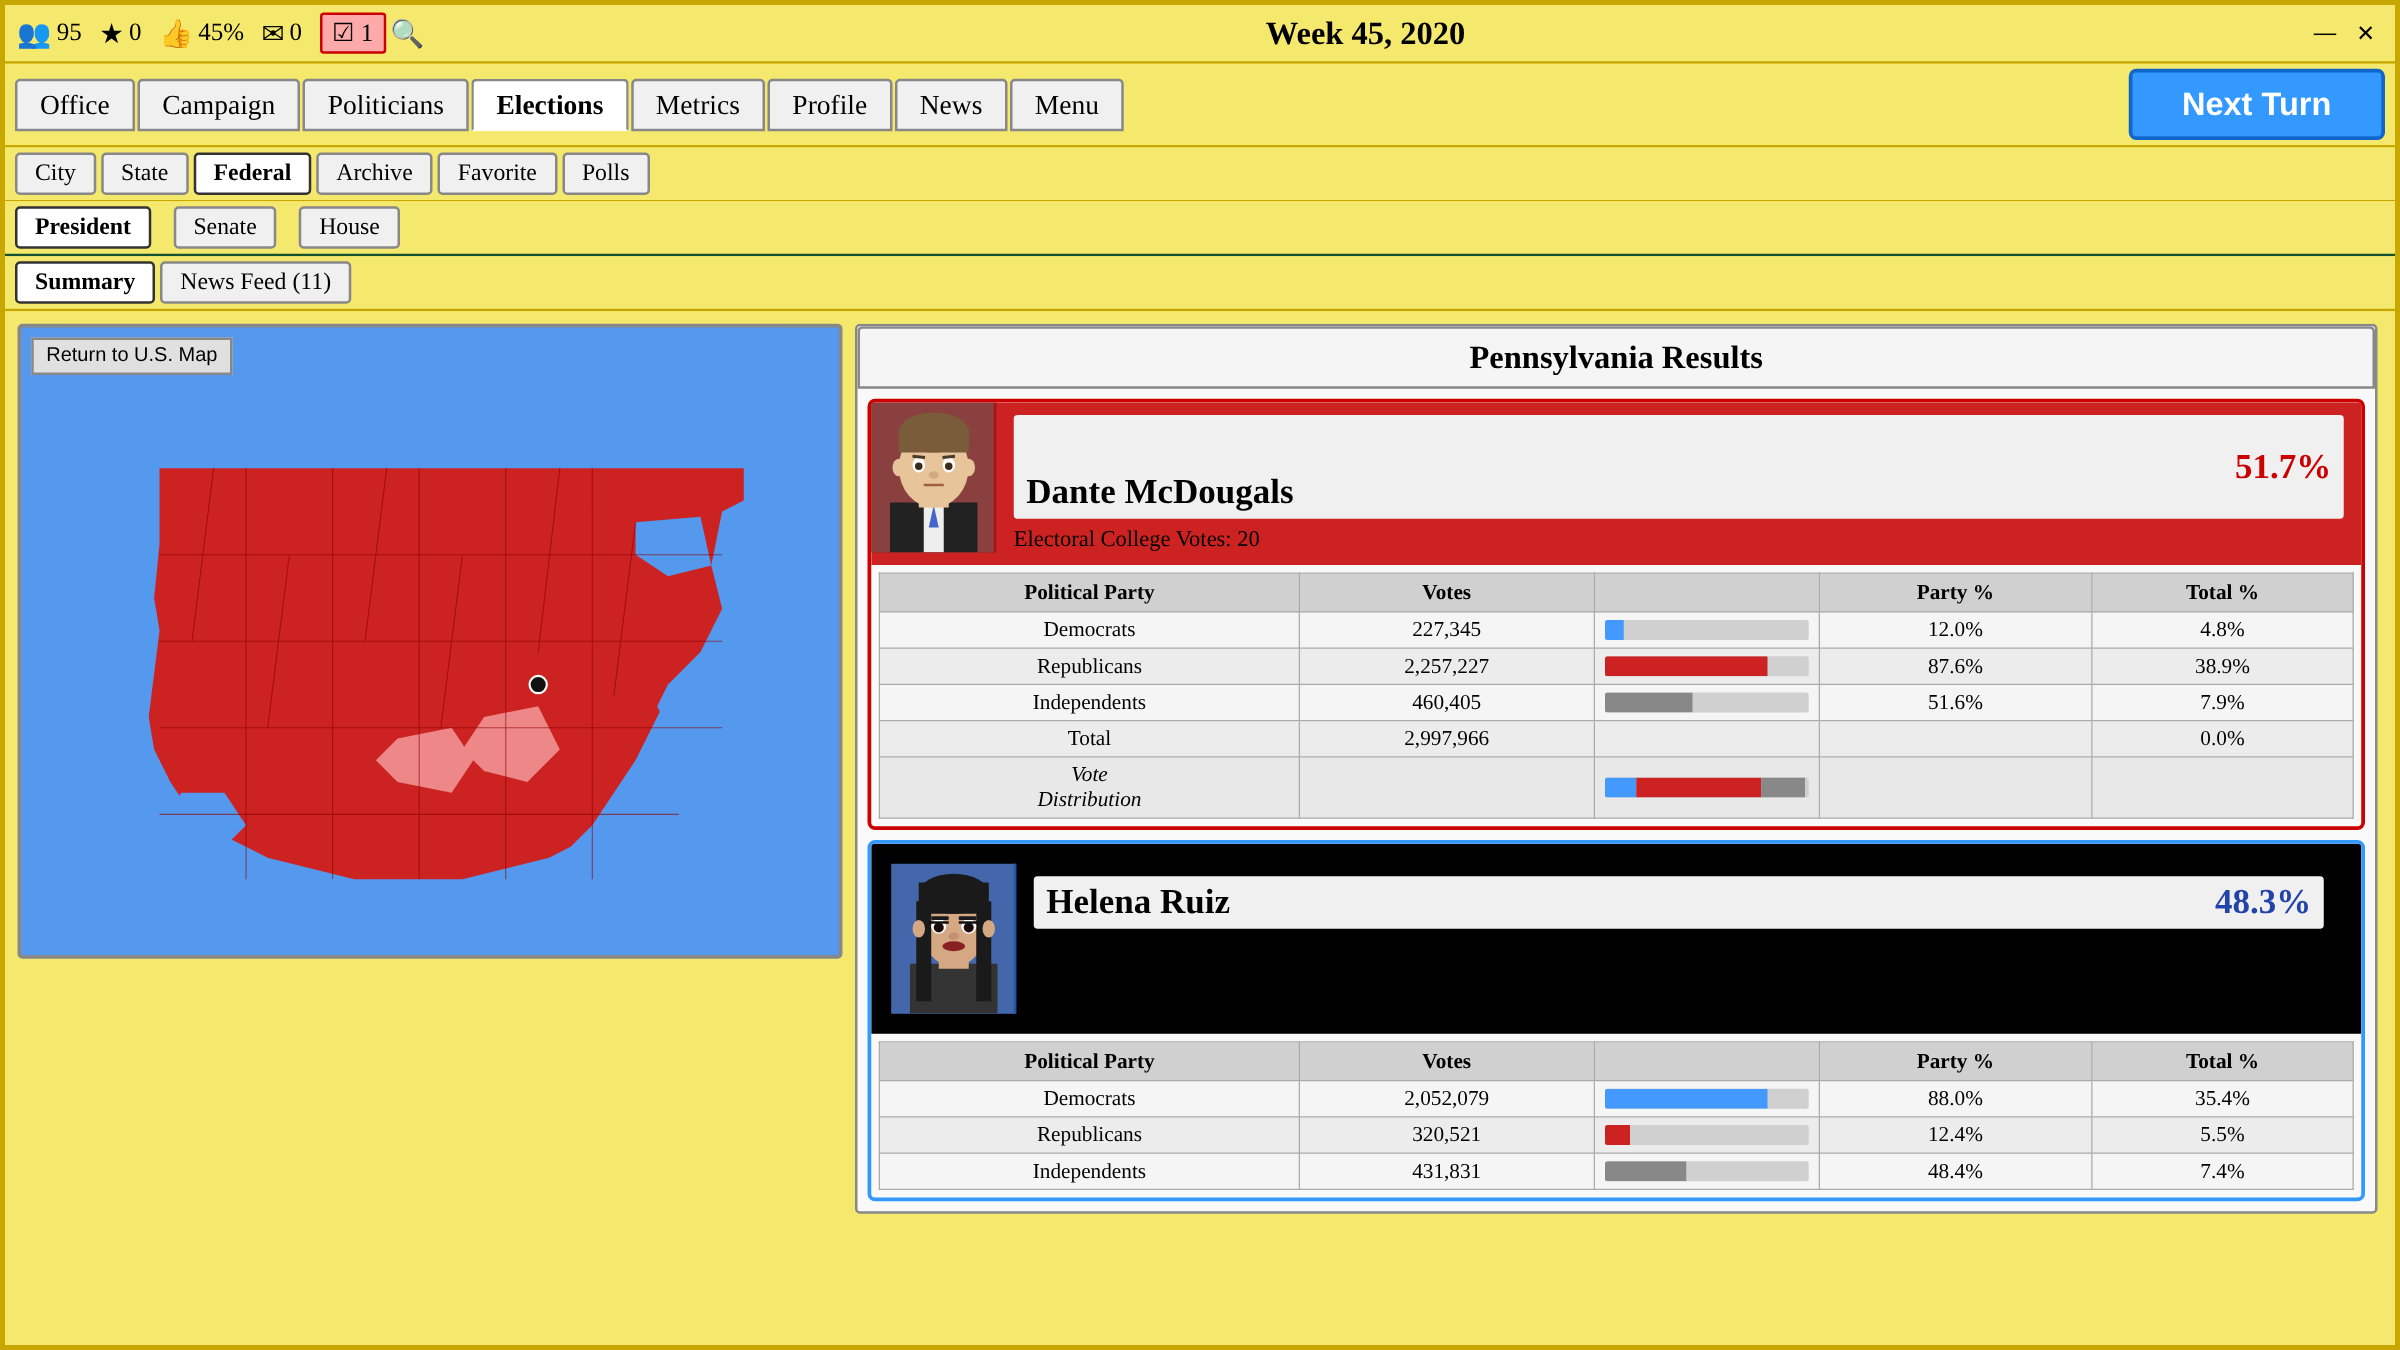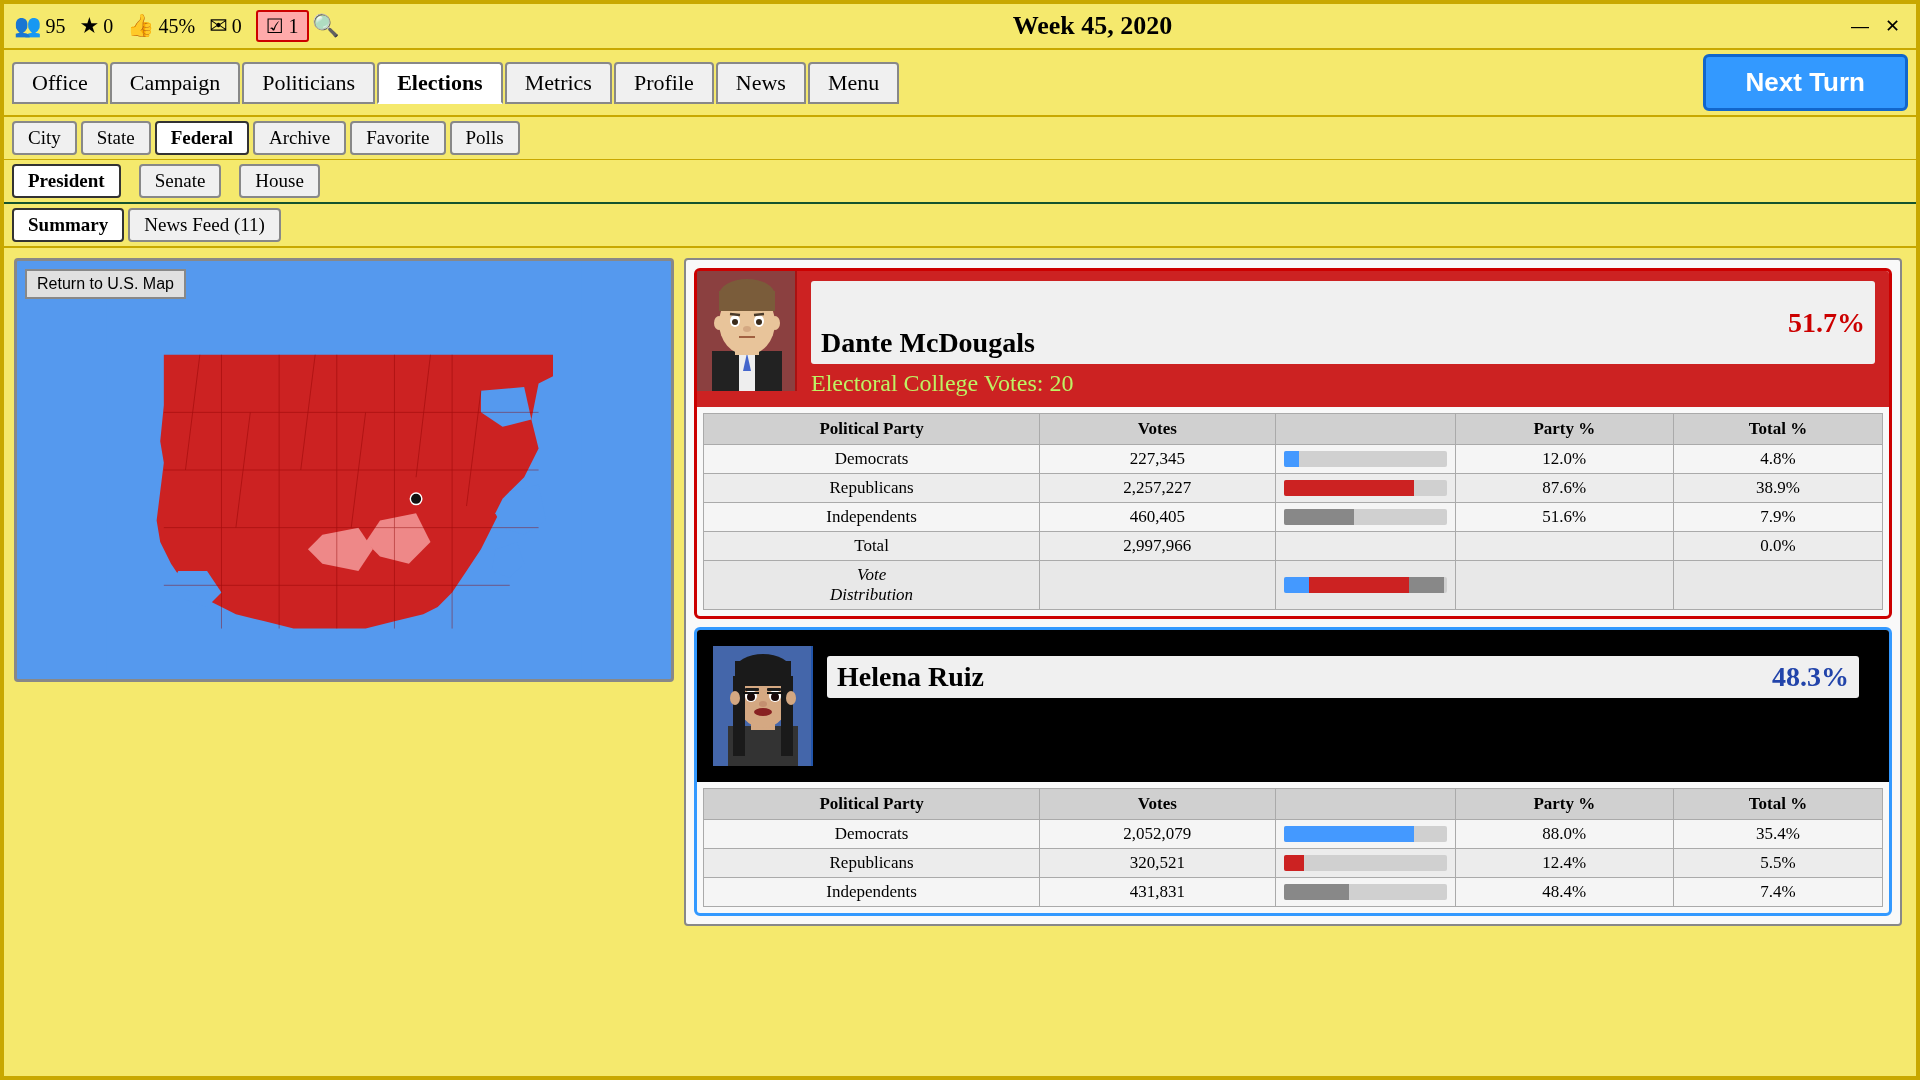--- a/index.html
+++ b/index.html
@@ -127,21 +127,21 @@
       display: flex;
       height: 820px;
       background: #f5e96d;
       padding: 10px;
       gap: 10px;
     }
 
     
     .map-panel {
       width: 660px;
-      height: 424px;
+      height: 508px;
       background: #5599ee;
       border: 3px solid #888;
       border-radius: 4px;
       position: relative;
       flex-shrink: 0;
     }
     .return-map-btn {
       position: absolute;
       top: 8px;
       left: 8px;
@@ -361,20 +361,23 @@
         <line x1="520" y1="180" x2="500" y2="340"></line>
       </g>
 
       <circle cx="430" cy="330" r="8" fill="#111" stroke="#fff" stroke-width="2"></circle>
     </svg>
   </div>
 
   <div class="results-panel">
     <div class="results-wrapper">
 
+      <div class="results-title">
+        <strong>Pennsylvania Results</strong>
+      </div>
 
       <div class="candidate-card" style="border:3px solid #cc0000; margin:8px; border-radius:6px; overflow:hidden;">
         <div style="display:flex; align-items:stretch; background:#cc2222; padding:0;">
 
           <div style="width:100px; height:120px; background:#7a3030; flex-shrink:0; border-right:2px solid #aa1111; position:relative; overflow:hidden;">
             
             <svg viewBox="0 0 100 120" width="100" height="120">
               <rect width="100" height="120" fill="#8B4040"></rect>
 
               <rect x="15" y="80" width="70" height="40" fill="#222"></rect>
@@ -404,21 +407,21 @@
               <ellipse cx="22" cy="52" rx="5" ry="7" fill="#e8c49a"></ellipse>
               <ellipse cx="78" cy="52" rx="5" ry="7" fill="#e8c49a"></ellipse>
             </svg>
           </div>
 
           <div style="flex:1; padding:10px 14px; display:flex; flex-direction:column; justify-content:space-between;">
             <div style="display:flex; align-items:center; justify-content:space-between; background:#f0f0f0; padding:5px 10px; border-radius:3px;">
               <span style="font-size:28px; font-weight:bold;margin-top:41px;">Dante McDougals</span>
               <span style="font-size:28px; font-weight:bold; color:#cc0000;">51.7%</span>
             </div>
-            <div style="color:#bef264; font-size:24px; margin-top:6px;">Electoral College Votes: 20</div>
+            <div style="color:#000000; font-size:18px; margin-top:6px;">Electoral College Votes: 20</div>
           </div>
         </div>
 
         <div style="padding:6px;">
           <table class="votes-table">
             <thead>
               <tr>
                 <th>Political Party</th>
                 <th>Votes</th>
                 <th class="bar-cell"></th>

